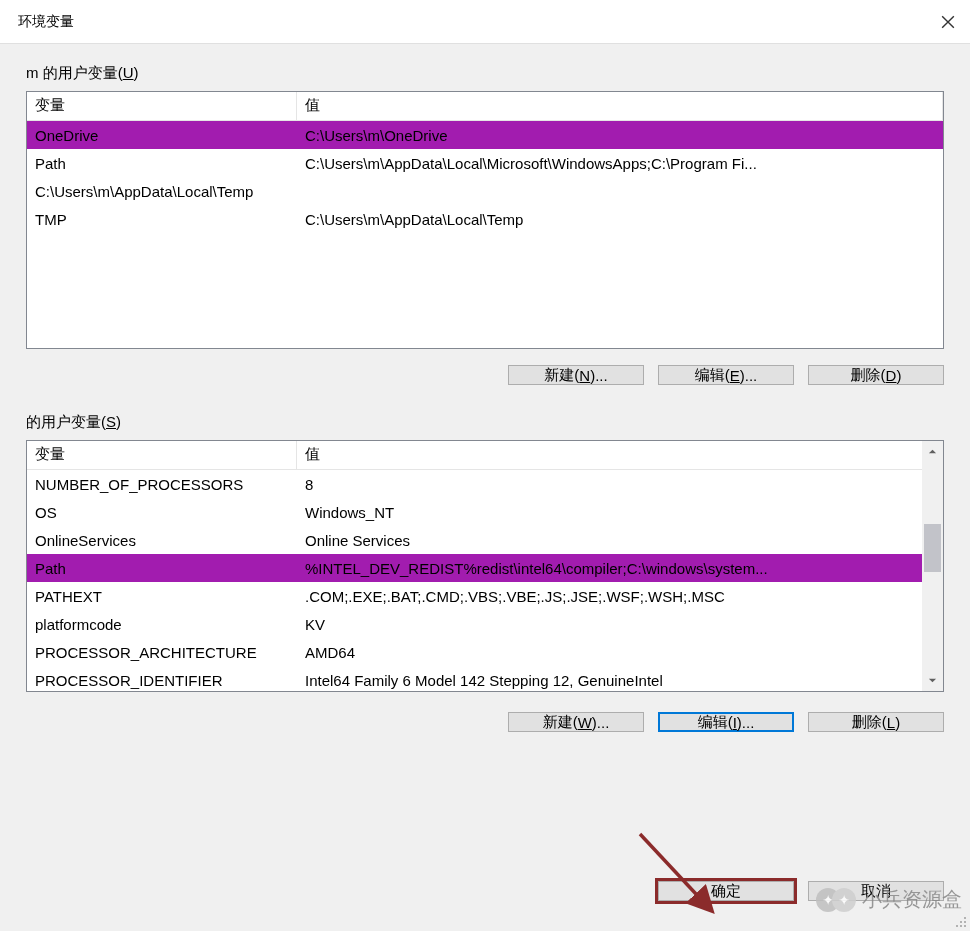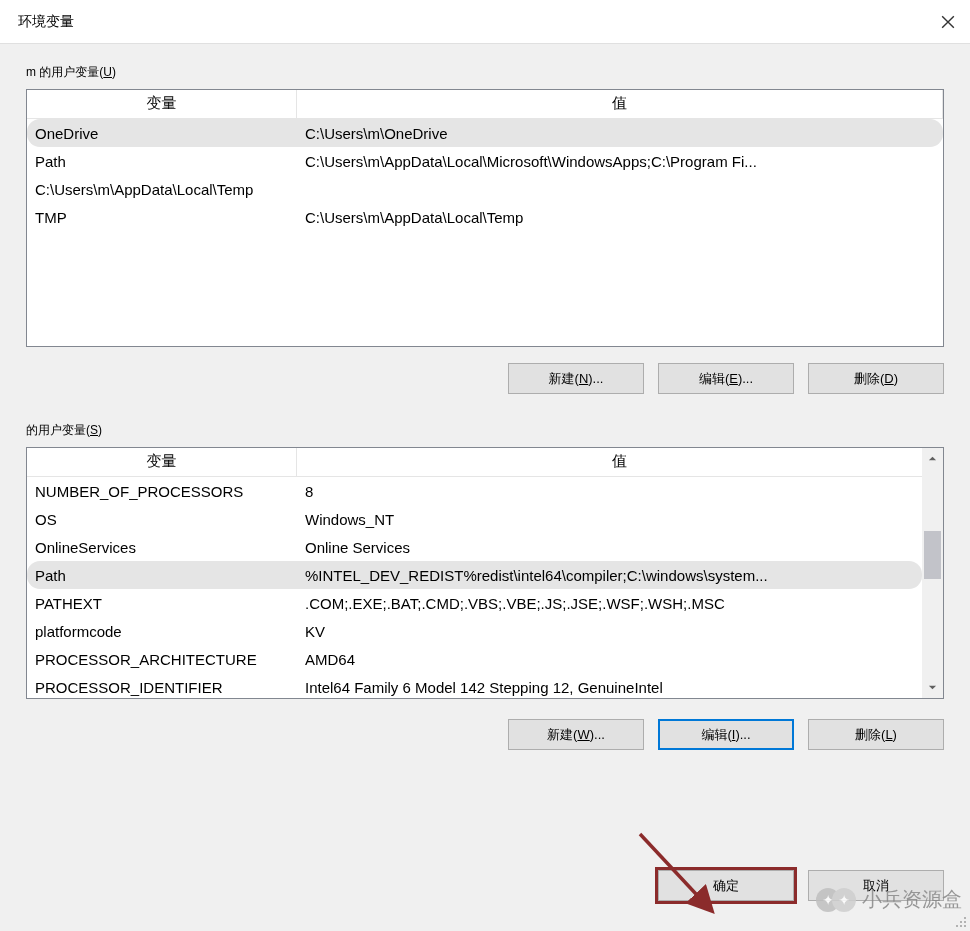--- a/index.html
+++ b/index.html
@@ -29,21 +29,21 @@
     cursor: pointer;
   }
   .close-icon svg { width: 14px; height: 14px; }
   .dialog-body {
     background: #f0f0f0;
     height: calc(100% - 44px);
     padding: 20px 26px 20px 26px;
     position: relative;
   }
   .group-label {
-    font-size: 12px;
+    font-size: 15px;
     color: #000;
     margin-bottom: 8px;
   }
   .group-label .mnemonic { text-decoration: underline; }
   .list-container {
     background: #fff;
     border: 1px solid #828790;
     height: 258px;
     position: relative;
     overflow: hidden;
@@ -54,29 +54,28 @@
   .list-headers {
     display: flex;
     height: 29px;
     border-bottom: 1px solid #e5e5e5;
   }
   .list-headers .col {
     padding: 4px 8px;
     font-size: 15px;
     color: #000;
     border-right: 1px solid #e5e5e5;
-    text-align: center;
   }
   .list-body { }
   .list-row {
     display: flex;
     height: 28px;
     align-items: center;
   }
-  .list-row.selected { background: #e5e5e5; border-radius: 13px; }
+  .list-row.selected { background: #a21caf; }
   .list-row .cell {
     padding: 0 8px;
     font-size: 15px;
     color: #000;
     white-space: nowrap;
     overflow: hidden;
     text-overflow: ellipsis;
   }
   .col-var { width: 270px; flex-shrink: 0; }
   .col-val { flex: 1 1 auto; min-width: 0; }
@@ -106,24 +105,24 @@
   .btn-row {
     display: flex;
     justify-content: flex-end;
     gap: 14px;
     margin-top: 16px;
     margin-bottom: 28px;
   }
   .btn-row.second { margin-bottom: 0; margin-top: 20px; }
   .btn {
     width: 136px;
-    height: 31px;
+    height: 20px;
     background: #e1e1e1;
     border: 1px solid #adadad;
-    font-size: 13px;
+    font-size: 15px;
     color: #000;
     cursor: pointer;
     display: flex;
     align-items: center;
     justify-content: center;
   }
   .btn .mnemonic { text-decoration: underline; }
   .btn.focused {
     border: 2px solid #0078d7;
   }

